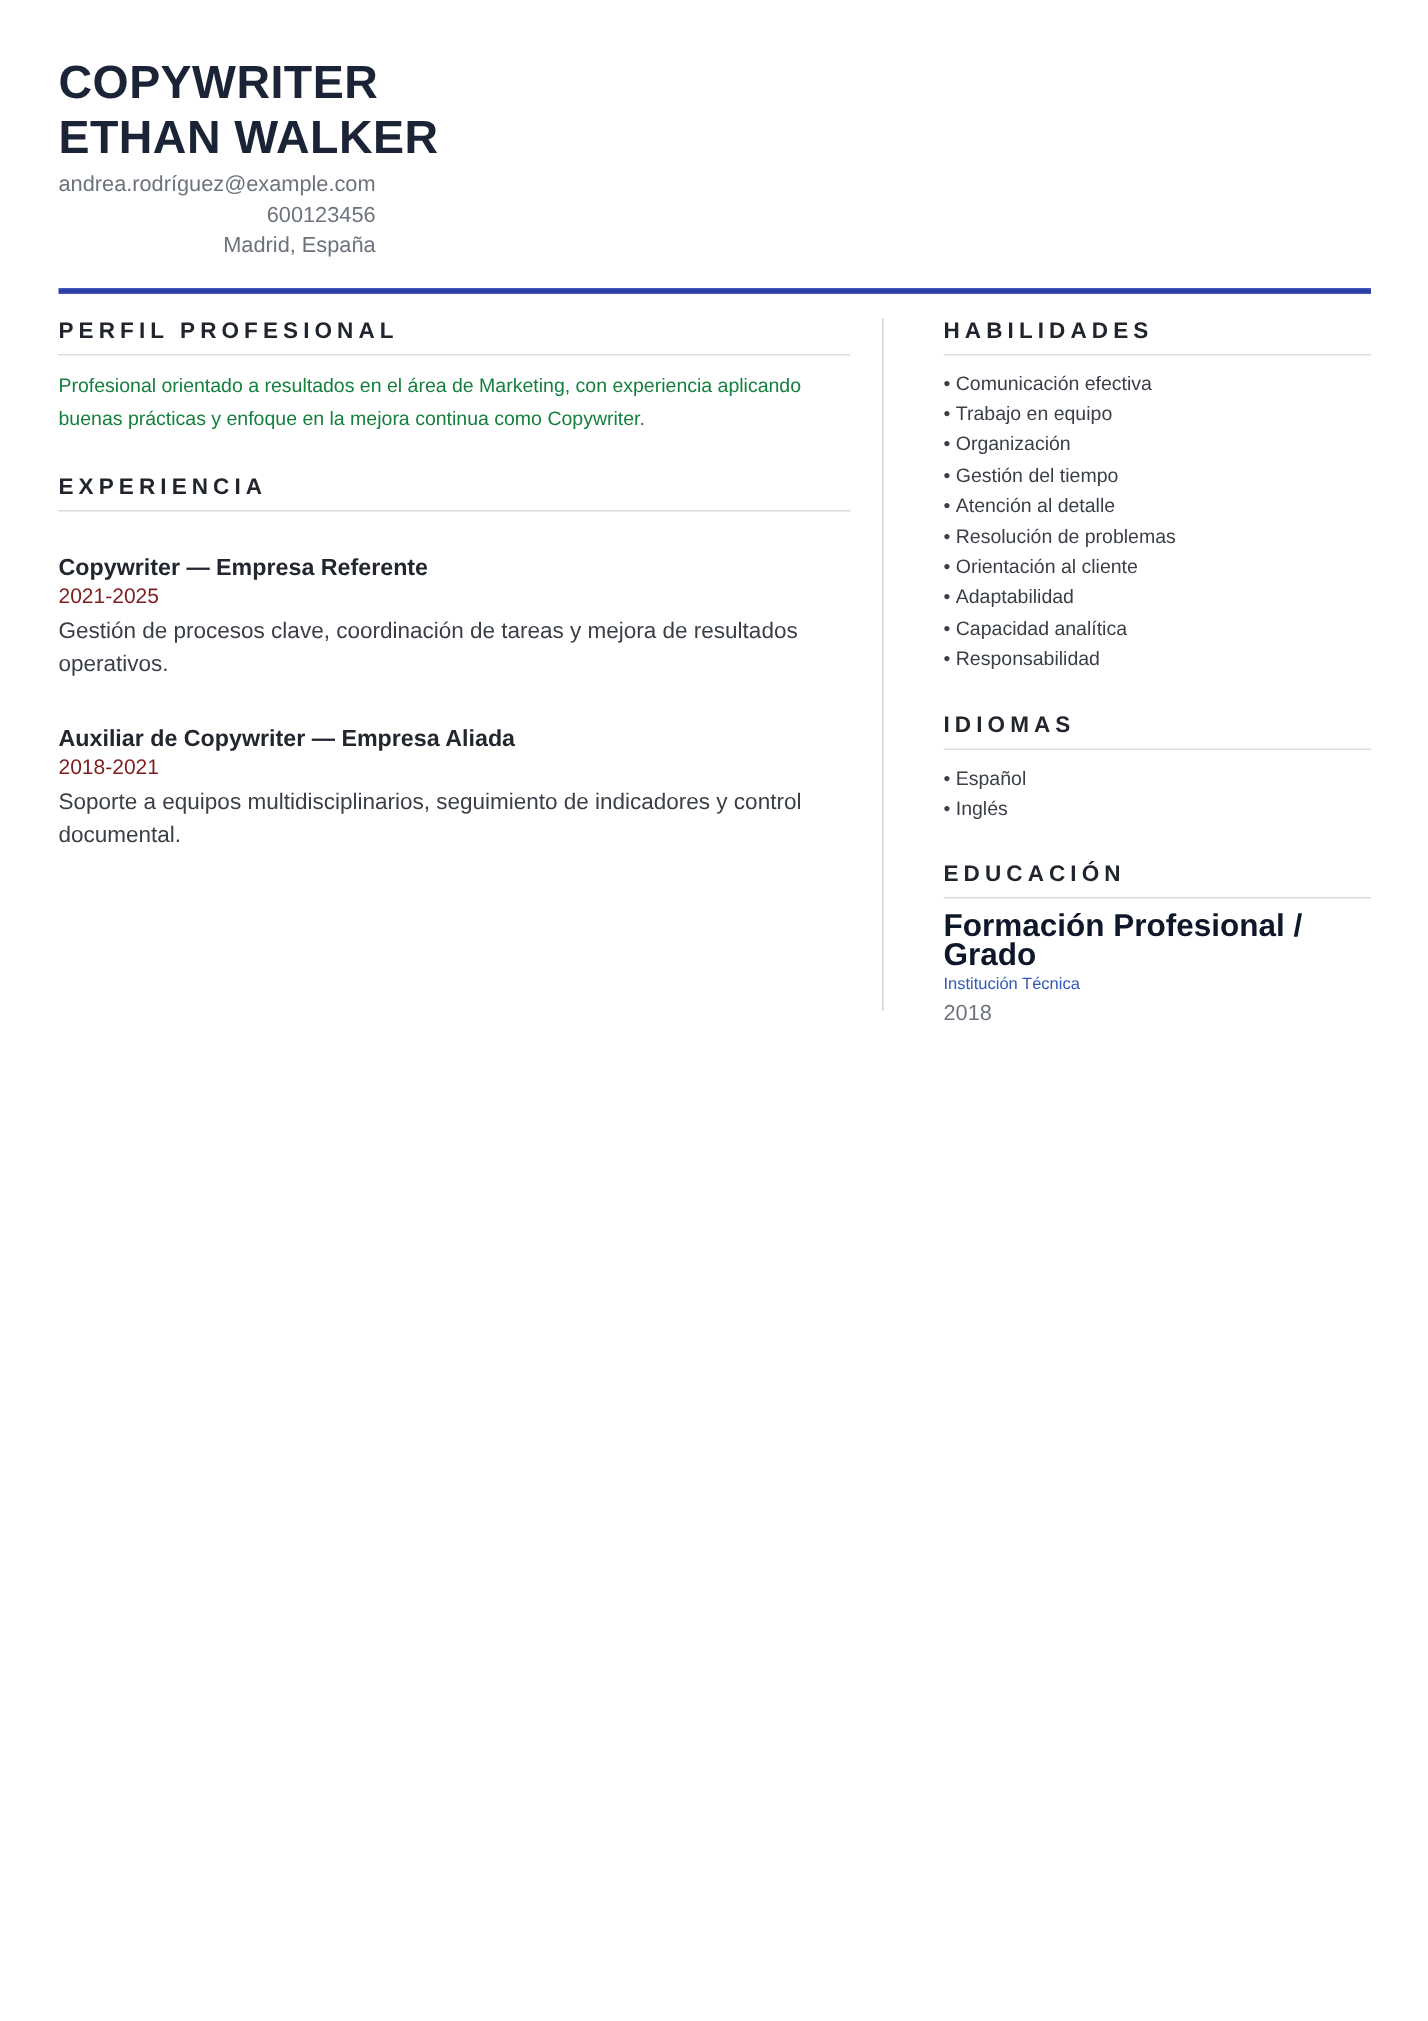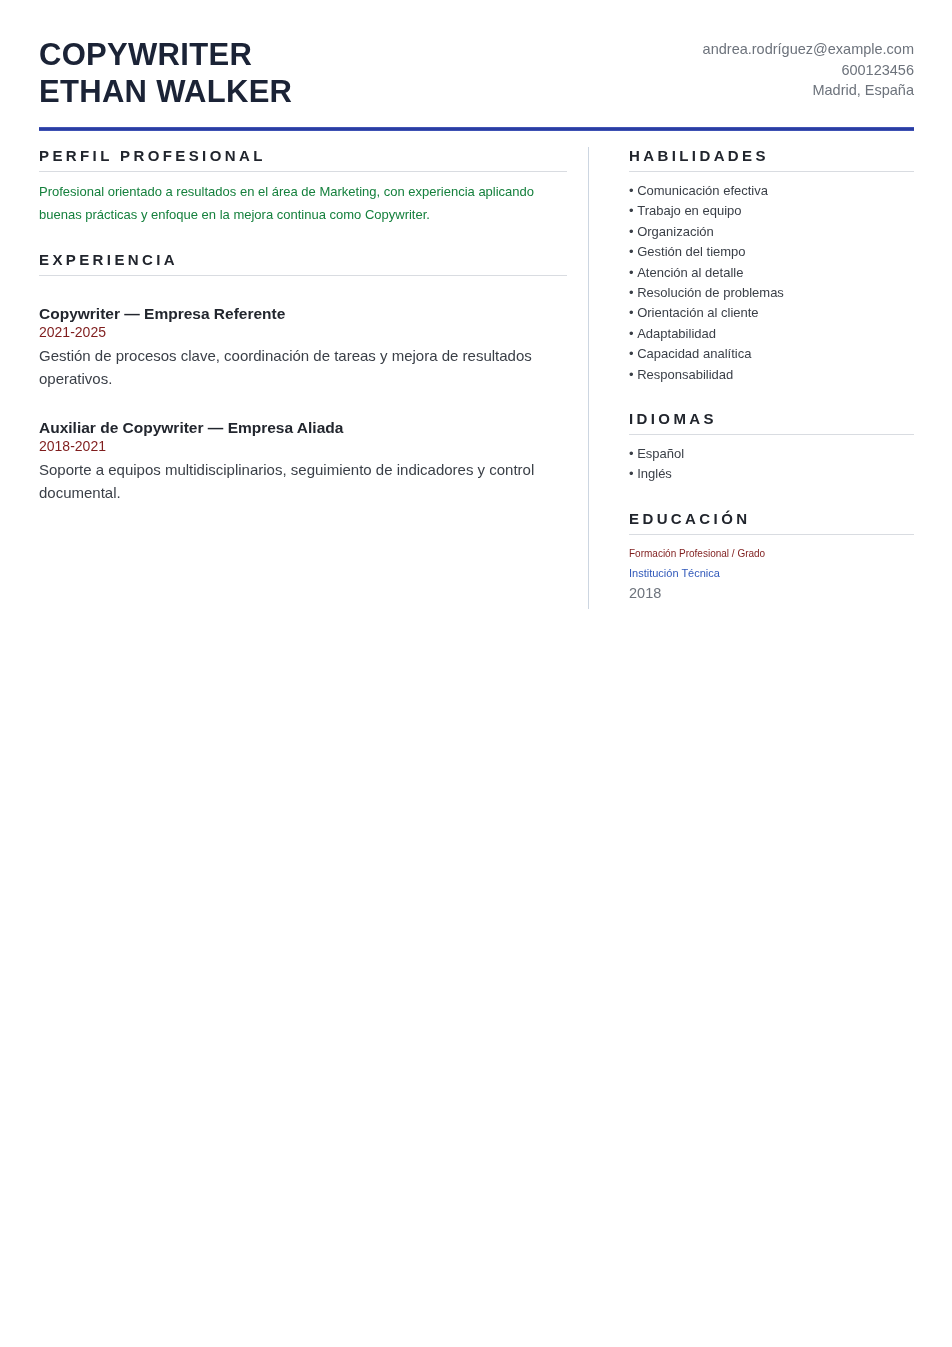--- a/index.html
+++ b/index.html
@@ -12,20 +12,21 @@
   }
   .page {
     width: 952px; height: 1347px;
     padding: 36px 38px 0 39px;
   }
   
   .header {
     display: flex;
     justify-content: space-between;
     align-items: flex-start;
+    flex-direction: column;
   }
   .title {
     font-size: 31px;
     font-weight: 700;
     line-height: 37px;
     color: #1b2336;
     letter-spacing: 0.3px;
   }
   .contact {
     text-align: right;
@@ -100,23 +101,23 @@
   ul.bullet-list { list-style: none; margin-top: 2px; }
   ul.bullet-list li {
     font-size: 13px;
     line-height: 20.4px;
     color: #3a3f47;
   }
   ul.bullet-list li::before { content: "\2022\00a0"; color: #3a3f47; }
   
   .edu { margin-top: 8px; }
   .edu-degree {
-    font-size: 10px;
-    font-weight: 400;
-    color: #7f1d1d;
+    font-size: 21px;
+    font-weight: 700;
+    color: #0f172a;
     line-height: 19px;
   }
   .edu-institution {
     font-size: 11px;
     color: #3159ba;
     line-height: 19px;
     margin-top: 1px;
     text-decoration: none;
     display: inline-block;
   }

